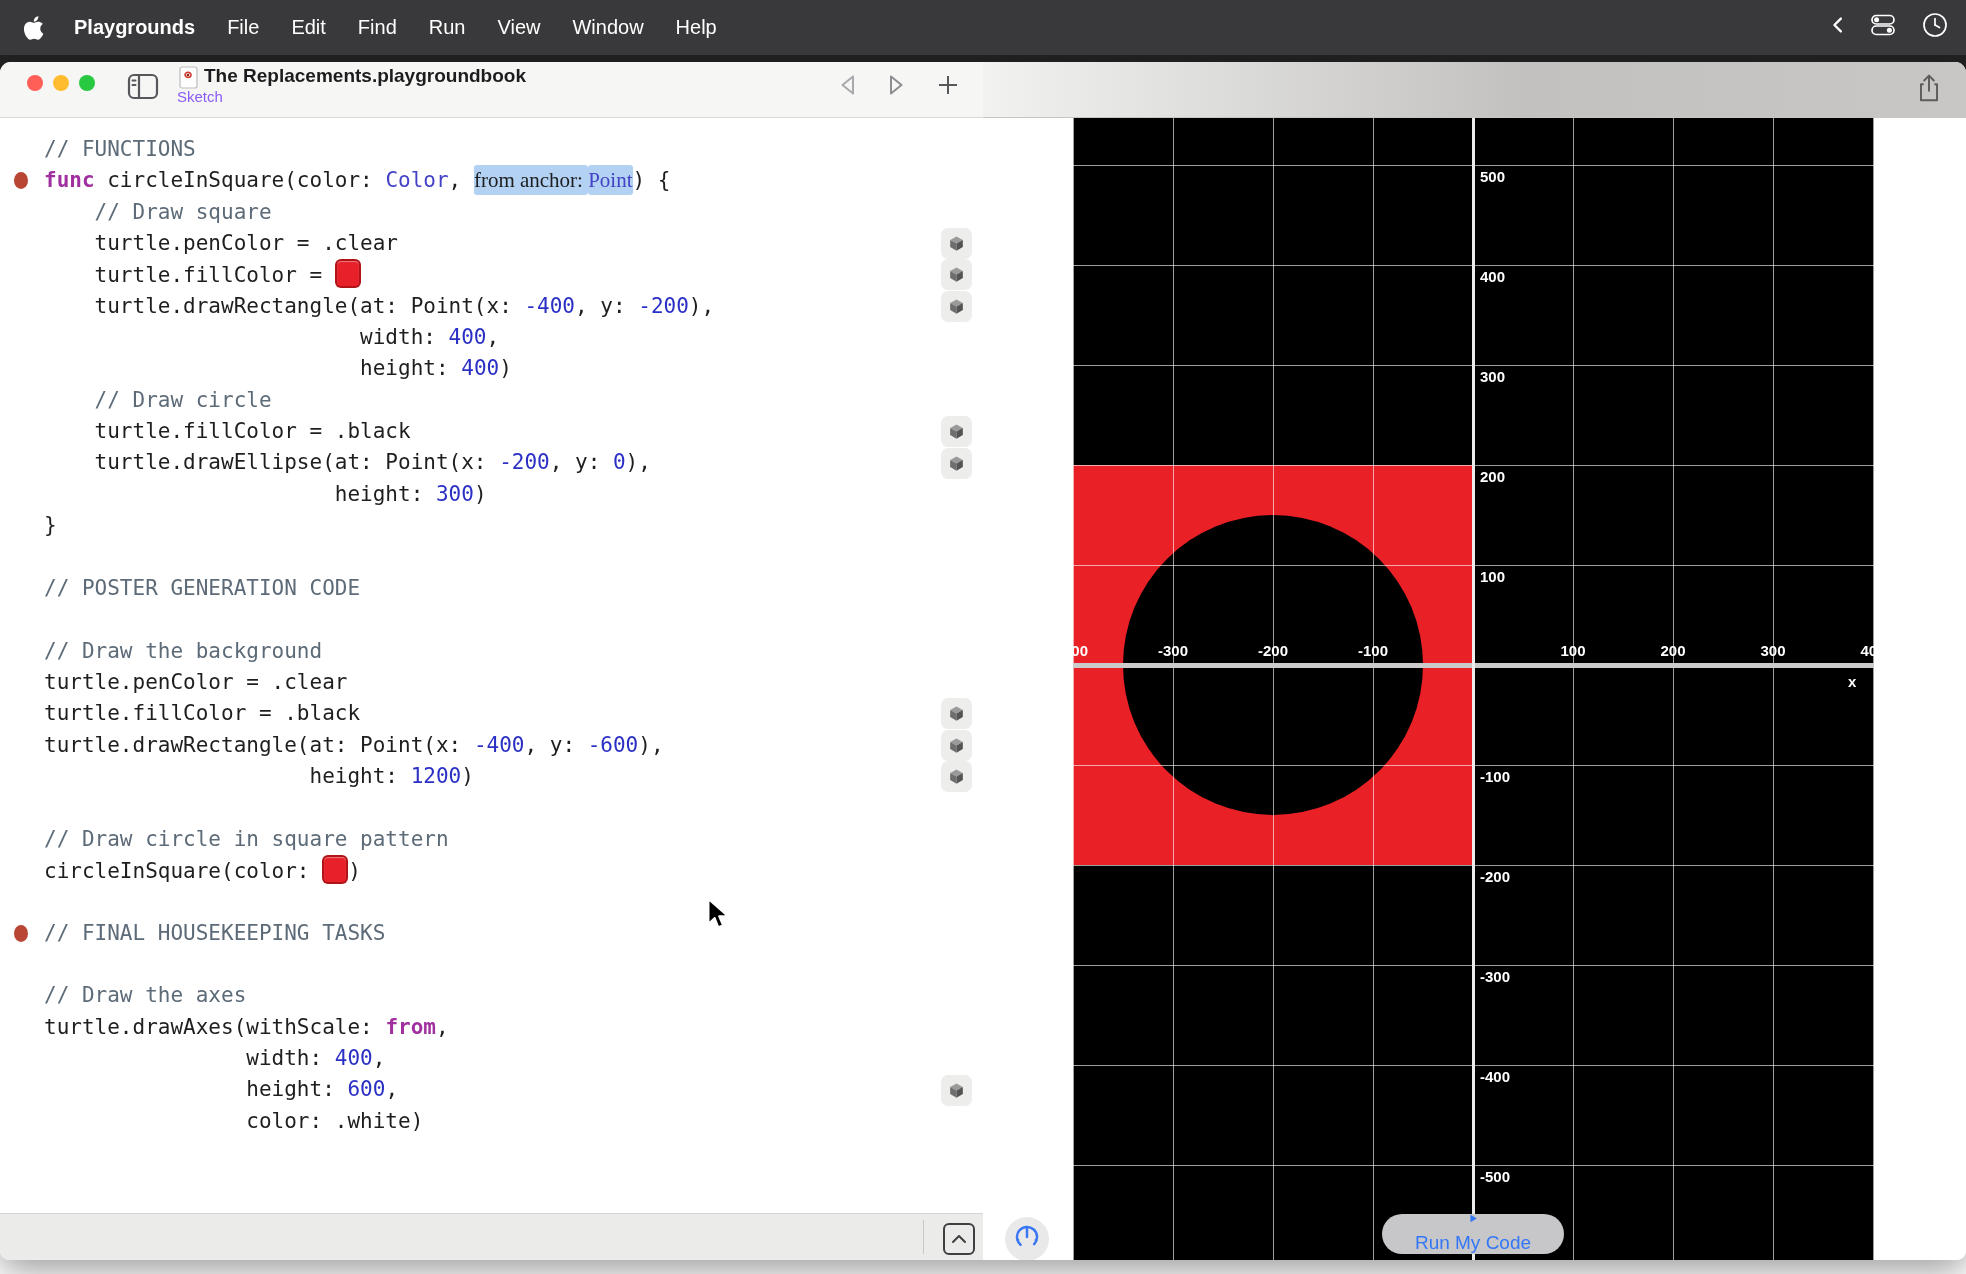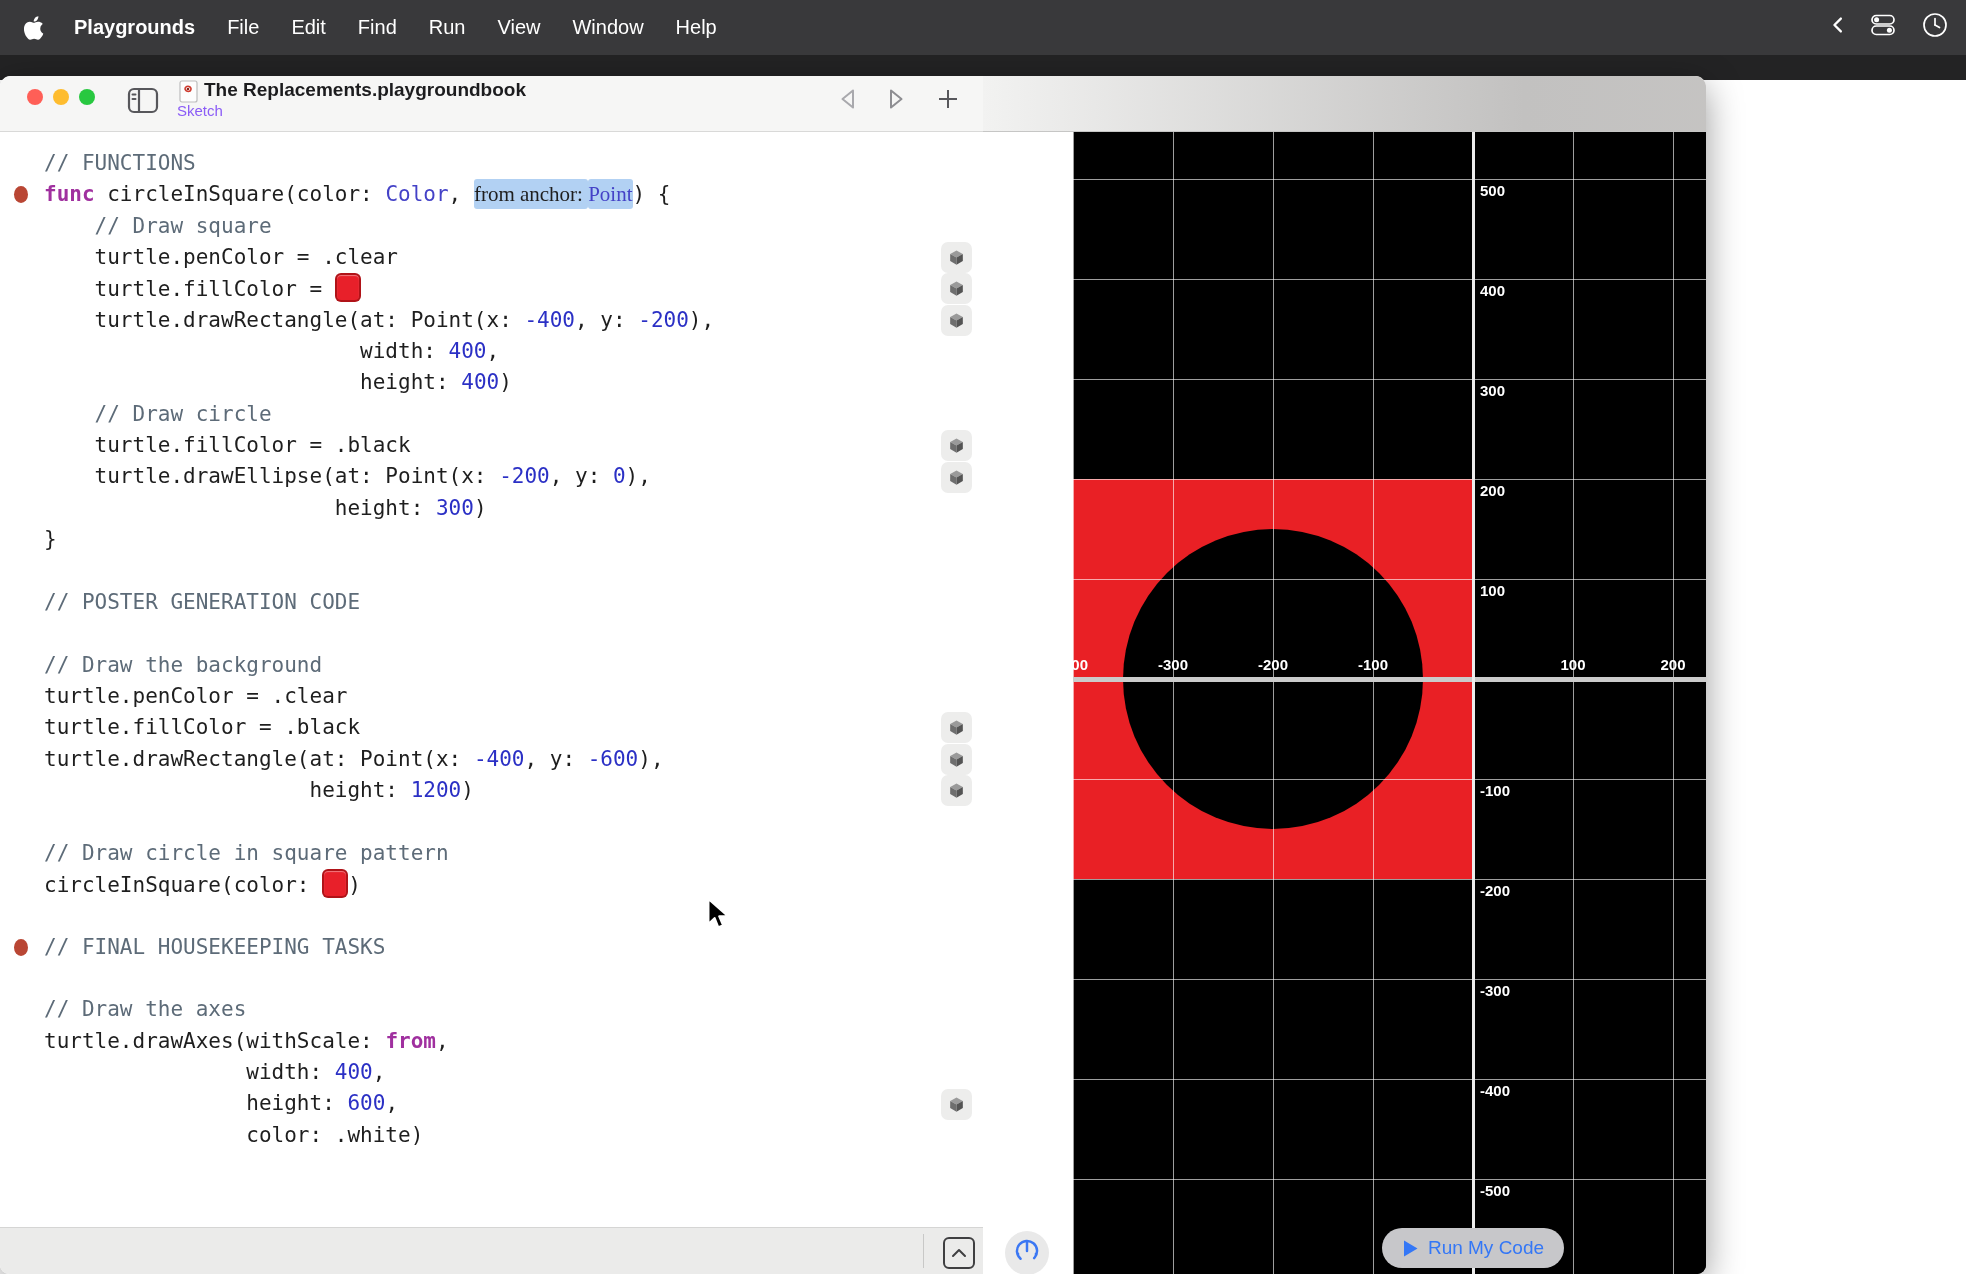--- a/index.html
+++ b/index.html
@@ -8,21 +8,21 @@
   .desktop-top{position:absolute;left:0;top:0;width:1966px;height:80px;background:#232324;}
   
   .menubar{position:absolute;left:0;top:0;width:1966px;height:55px;background:#39393b;color:#fff;
            display:flex;align-items:center;font-size:20px;z-index:30;}
   .mb-left{display:flex;align-items:flex-start;gap:0;}
   .mb-apple{margin:0 14px 0 24px;display:flex;align-items:center;}
   .mb-item{padding:0 16px;cursor:default;}
   .mb-item.bold{font-weight:700;}
   .mb-right{margin-left:auto;display:flex;align-items:center;gap:24px;margin-right:18px;}
   
-  .window{position:absolute;left:0;top:76px;width:1706px;height:1198px;background:#fff;
+  .window{position:absolute;left:0;top:62px;width:1966px;height:1198px;background:#fff;
           border-radius:11px 11px 9px 9px;overflow:hidden;z-index:10;
           box-shadow:0 10px 36px rgba(0,0,0,.4);}
   .titlebar{position:absolute;left:0;top:0;width:983px;height:55px;background:#f6f6f5;
             border-bottom:1px solid #d9d9d8;z-index:5;}
   .titlebar-right{position:absolute;left:983px;top:0;width:983px;height:55px;z-index:5;
             background:linear-gradient(to right,#f2f2f1 0%,#c2c1c0 55%,#c9c7c5 100%);
             border-bottom:1px solid #c6c6c5;}
   .traffic{position:absolute;top:13px;width:16px;height:16px;border-radius:50%;}
   .t-close{left:27px;background:#ff5f57;}
   .t-min{left:53px;background:#febc2e;}
@@ -329,21 +329,21 @@
             <div class="y-tick" style="top: 251px;">300</div>
             <div class="y-tick" style="top: 351px;">200</div>
             <div class="y-tick" style="top: 451px;">100</div>
             <div class="y-tick" style="top: 651px;">-100</div>
             <div class="y-tick" style="top: 751px;">-200</div>
             <div class="y-tick" style="top: 851px;">-300</div>
             <div class="y-tick" style="top: 951px;">-400</div>
             <div class="y-tick" style="top: 1051px;">-500</div>
           </div>
         <div class="axis-name">x</div>
-        <div class="run-btn" id="run-btn" style="background: rgb(199, 199, 202);">
+        <div class="run-btn" id="run-btn" style="background: rgb(199, 199, 202); flex-direction: column;">
           <svg width="17" height="19" viewBox="0 0 17 19">
               <polygon points="2,1.5 15.5,9.5 2,17.5" id="play-tri" fill="#3477f6"></polygon>
             </svg>
           <span class="run-label" id="run-label" style="color: rgb(52, 119, 246);">Run My Code</span>
         </div>
       </div>
       <div class="gauge-btn">
         <span>
           <svg width="34" height="34" viewBox="0 0 44 44">
             <circle cx="22" cy="22" r="13" fill="none" stroke="#3b77f3" stroke-width="3.2" stroke-dasharray="62 20" stroke-linecap="round" transform="rotate(130 22 22)"></circle>

